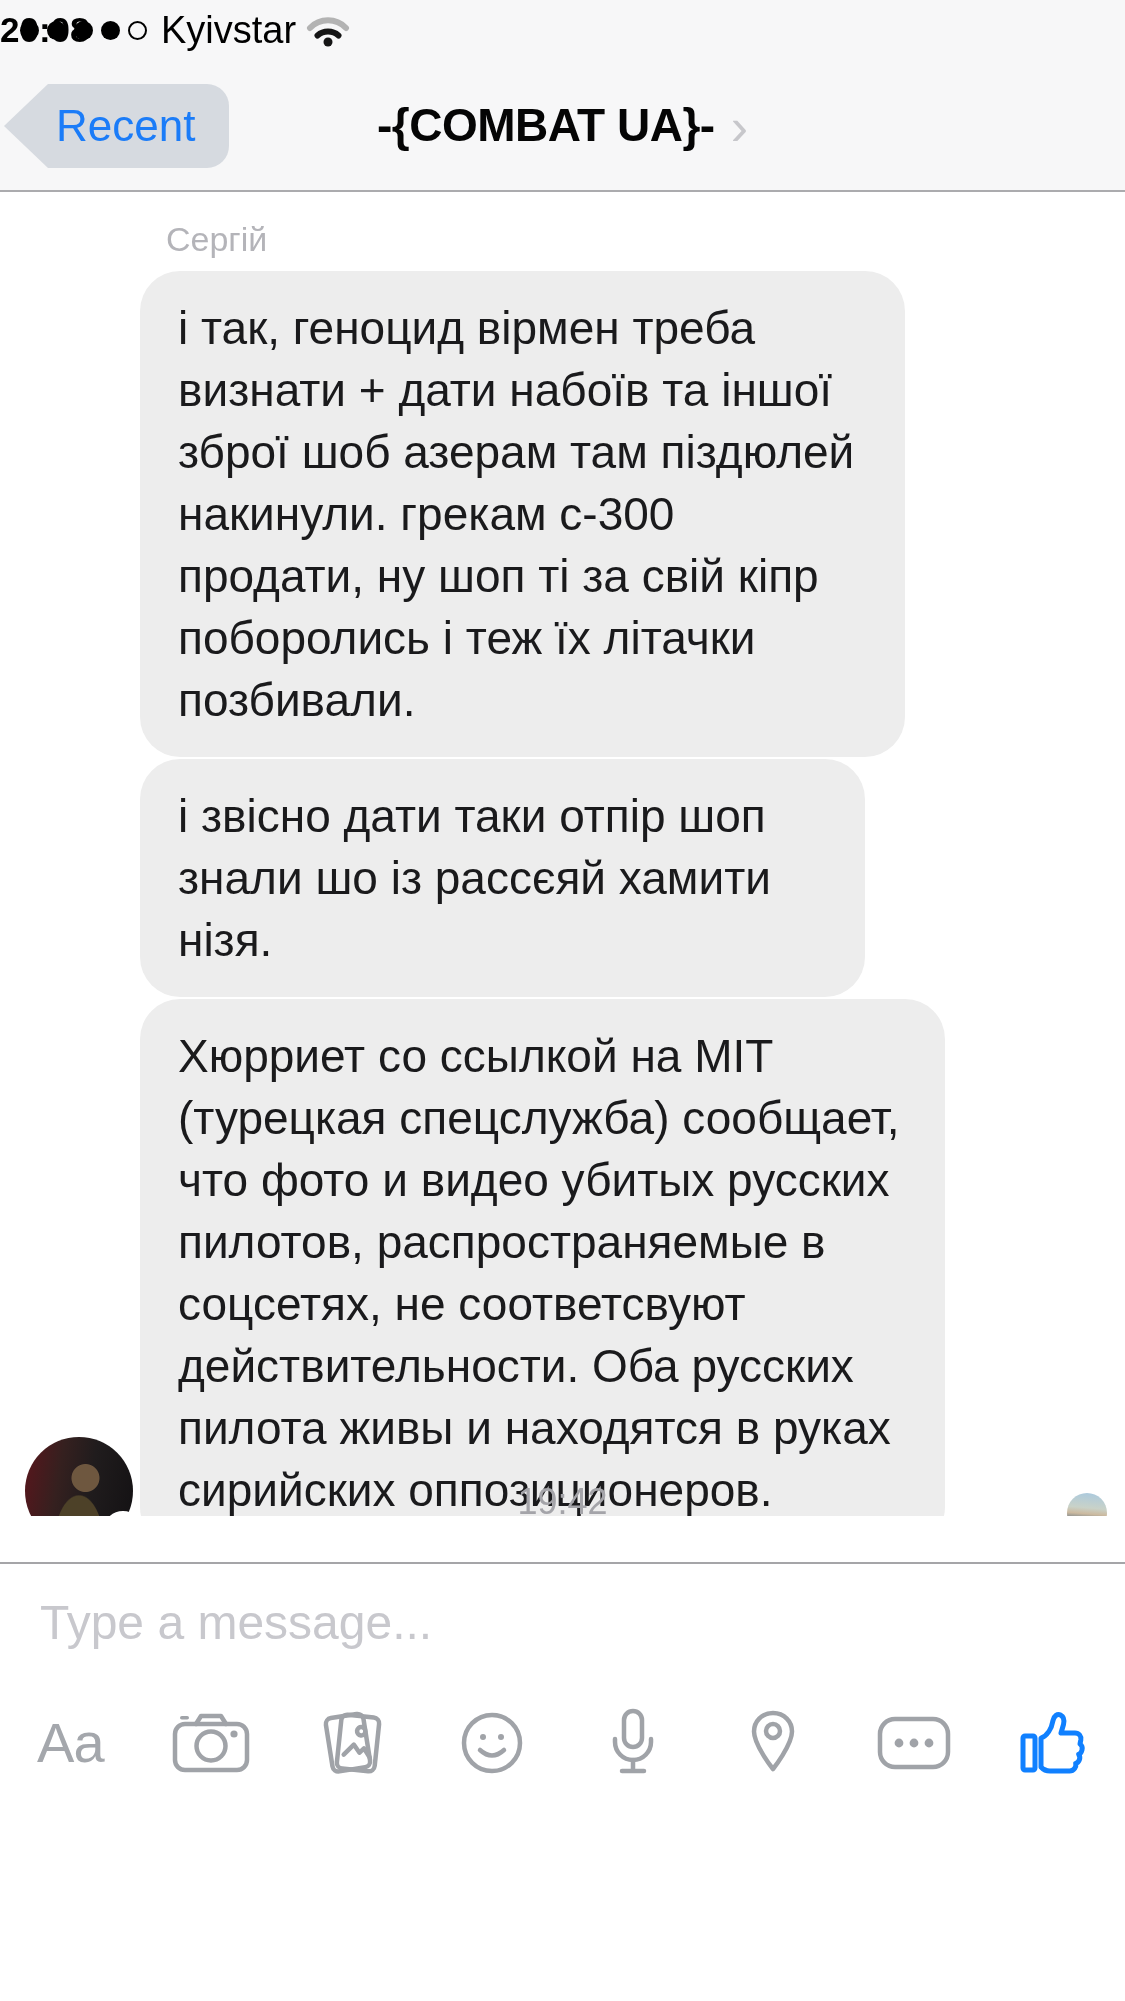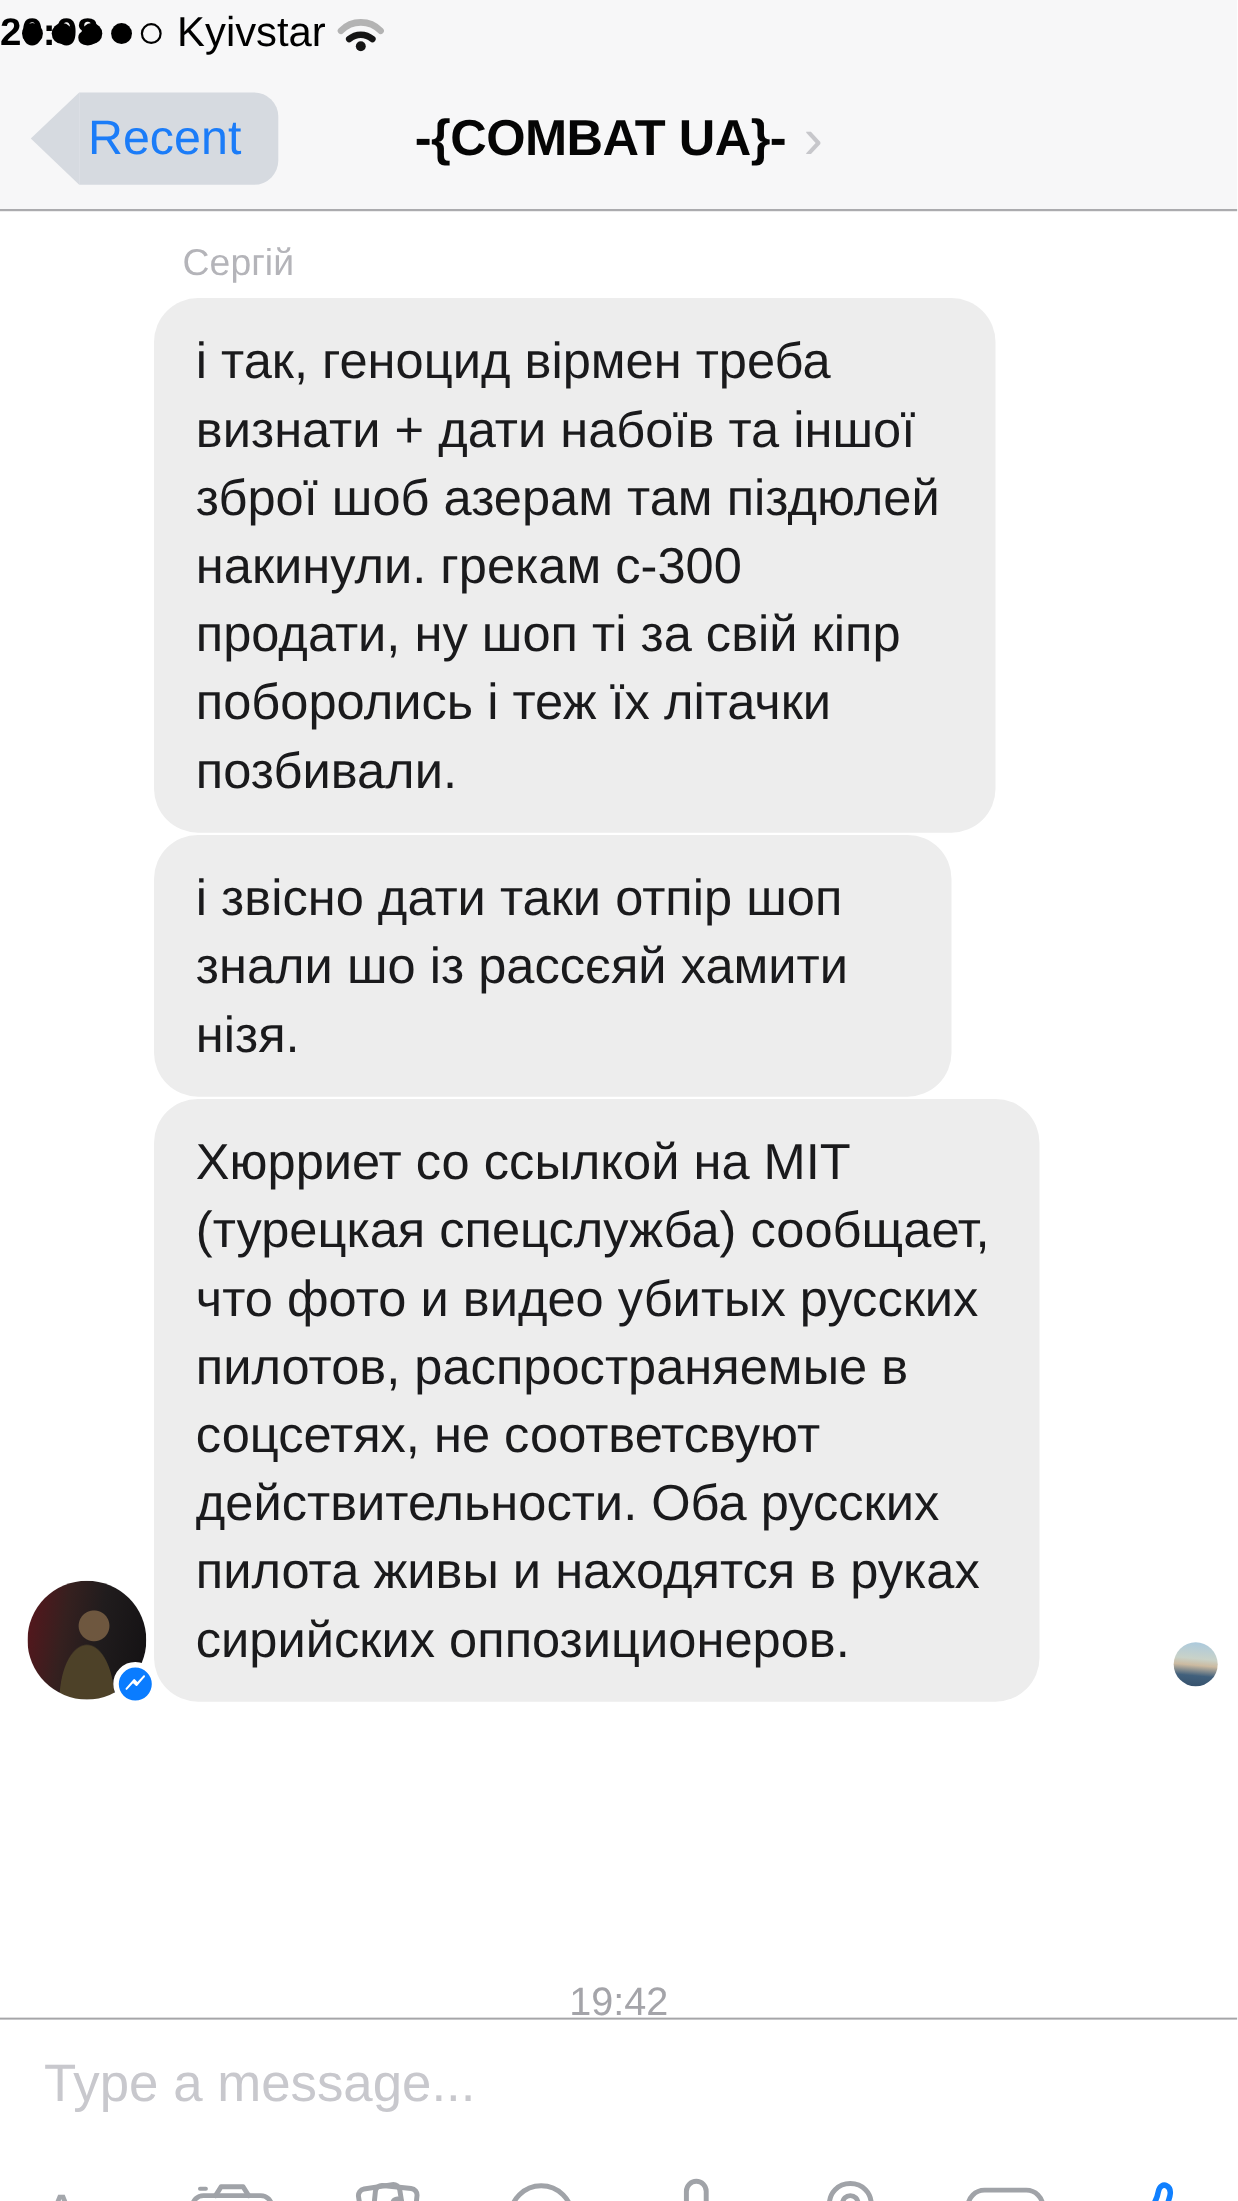--- a/index.html
+++ b/index.html
@@ -28,34 +28,34 @@
   .battery{ display:flex; align-items:center; }
 
   
   .navbar{
     height:132px; background:#F7F7F8; border-bottom:2px solid #ABABAE;
     display:flex; align-items:center; justify-content:center; position:relative; z-index:2;
   }
   .title-wrap{ display:flex; align-items:center; gap:16px; }
   .nav-title{ font-size:46px; font-weight:700; color:#050505; letter-spacing:-0.5px; }
   .nav-chevron{ font-size:52px; color:#C7C7CB; line-height:1; padding-top:4px; }
-  .back-btn{ position:absolute; left:28px; top:24px; height:84px; display:flex; align-items:flex-start; cursor:pointer; }
+  .back-btn{ position:absolute; left:4px; top:24px; height:84px; display:flex; align-items:flex-start; cursor:pointer; }
   .back-point{
     width:0; height:0;
     border-top:42px solid transparent; border-bottom:42px solid transparent;
     border-right:44px solid #D6DAE0;
   }
   .back-pill{
     height:84px; background:#D6DAE0; border-radius:0 22px 22px 0;
     display:flex; align-items:center; padding:0 34px 0 8px;
   }
   .back-label{ font-size:44px; color:#1B7CF8; }
 
   
-  .chat{ height:1642px; background:#fff; position:relative; overflow:hidden; }
+  .chat{ height:1324px; background:#fff; position:relative; overflow:hidden; }
   .chat-body{ position:relative; padding:28px 0 0 140px; }
   .sender{ font-size:34px; color:#B4B4B9; margin:0 0 12px 26px; }
   .bubble{
     background:#EDEDED; border-radius:40px; padding:26px 38px;
     font-size:46px; line-height:62px; color:#1A1A1C; margin-bottom:2px;
   }
   .bubble.b1{ width:765px; }
   .bubble.b2{ width:725px; }
   .bubble.b3{ width:805px; }
 
@@ -74,21 +74,21 @@
   .read-avatar{
     position:absolute; right:18px; bottom:14px; width:40px; height:40px; border-radius:50%;
     background:linear-gradient(185deg,#a9c9df 0%,#c9d2c8 38%,#ccbaa0 52%,#41607c 74%,#35506b 100%);
   }
   .timestamp{
     position:absolute; left:0; right:0; bottom:-7px; text-align:center;
     font-size:36px; color:#A4A4A9;
   }
 
   
-  .composer{ height:243px; border-top:2px solid #A5A5A8; background:#fff; }
+  .composer{ height:243px; border-top:2px solid #A5A5A8; background:#fff;margin-top:46px; }
   .input-row{ height:116px; display:flex; align-items:center; }
   .msg-input{
     width:100%; border:0; outline:0; background:transparent;
     font-size:48px; padding-left:40px; font-family:inherit; color:#222;
   }
   .msg-input::placeholder{ color:#C8C8CD; opacity:1; }
   .toolbar{ height:125px; display:flex; align-items:center; }
   .tool{ flex:1; display:flex; align-items:center; justify-content:center; cursor:pointer; }
   .aa{ font-size:56px; color:#A4A7AC; letter-spacing:-1px; }
   .g-ic{ stroke:#A0A3A8; fill:none; stroke-width:4.5; stroke-linecap:round; stroke-linejoin:round; }

